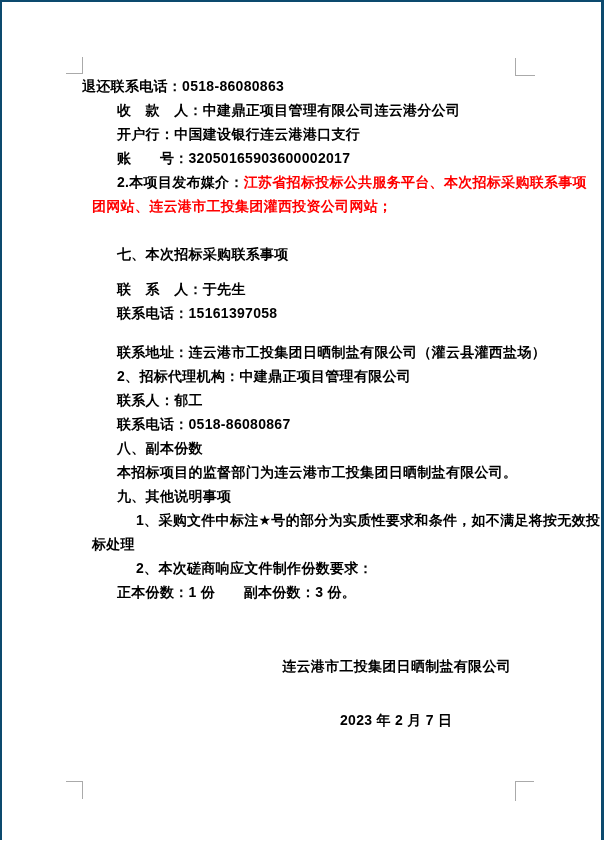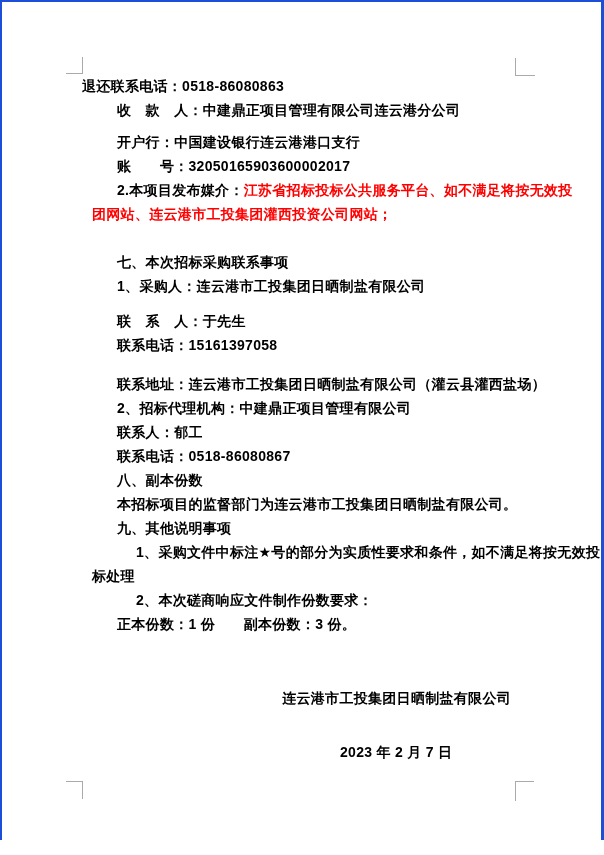--- a/index.html
+++ b/index.html
@@ -3,21 +3,21 @@
 <meta charset="utf-8">
 <style>
   html,body{margin:0;padding:0;}
   body{
     width:604px;height:855px;
     font-family:"Liberation Sans","DejaVu Sans",sans-serif;
     background:#ffffff;
   }
   .screen{
     position:relative;width:604px;height:840px;
-    background:#1d4ed8;overflow:hidden;
+    background:#0c4a6e;overflow:hidden;
   }
   .page{
     position:absolute;left:2px;top:2px;width:599px;height:846px;
     background:#ffffff;
   }
   .content{
     position:absolute;left:80px;top:72px;width:434px;
     font-size:14px;font-weight:bold;color:#000000;
   }
   .line{
@@ -41,27 +41,26 @@
 
 <div class="screen">
   <div class="page">
     <div class="crop tl"></div>
     <div class="crop tr"></div>
     <div class="crop bl"></div>
     <div class="crop br"></div>
     <div class="content">
         <div class="line" style="padding-left: 0px;"><span>退还联系电话：0518-86080863</span></div>
         <div class="line" style="padding-left: 35px;"><span>收　款　人：中建鼎正项目管理有限公司连云港分公司</span></div>
-        <div class="line" style="padding-left: 35px; margin-top: 8px;"><span>开户行：中国建设银行连云港港口支行</span></div>
+        <div class="line" style="padding-left: 35px;"><span>开户行：中国建设银行连云港港口支行</span></div>
         <div class="line" style="padding-left: 35px;"><span>账　　号：32050165903600002017</span></div>
-        <div class="line" style="padding-left: 35px;"><span>2.本项目发布媒介：</span><span style="color: rgb(255, 0, 0);">江苏省招标投标公共服务平台、如不满足将按无效投</span></div>
+        <div class="line" style="padding-left: 35px;"><span>2.本项目发布媒介：</span><span style="color: rgb(255, 0, 0);">江苏省招标投标公共服务平台、本次招标采购联系事项</span></div>
         <div class="line" style="padding-left: 10px;"><span style="color: rgb(255, 0, 0);">团网站、连云港市工投集团灌西投资公司网站；</span></div>
         <div class="line">&nbsp;</div>
         <div class="line" style="padding-left: 35px;"><span>七、本次招标采购联系事项</span></div>
-        <div class="line" style="padding-left: 35px;"><span>1、采购人：连云港市工投集团日晒制盐有限公司</span></div>
         <div class="line" style="padding-left: 35px; margin-top: 11px;"><span>联　系　人：于先生</span></div>
         <div class="line" style="padding-left: 35px;"><span>联系电话：15161397058</span></div>
         <div class="line" style="padding-left: 35px; margin-top: 15px;"><span>联系地址：连云港市工投集团日晒制盐有限公司（灌云县灌西盐场）</span></div>
         <div class="line" style="padding-left: 35px;"><span>2、招标代理机构：中建鼎正项目管理有限公司</span></div>
         <div class="line" style="padding-left: 35px;"><span>联系人：郁工</span></div>
         <div class="line" style="padding-left: 35px;"><span>联系电话：0518-86080867</span></div>
         <div class="line" style="padding-left: 35px;"><span>八、副本份数</span></div>
         <div class="line" style="padding-left: 35px;"><span>本招标项目的监督部门为连云港市工投集团日晒制盐有限公司。</span></div>
         <div class="line" style="padding-left: 35px;"><span>九、其他说明事项</span></div>
         <div class="line" style="padding-left: 54px;"><span>1、采购文件中标注★号的部分为实质性要求和条件，如不满足将按无效投</span></div>

